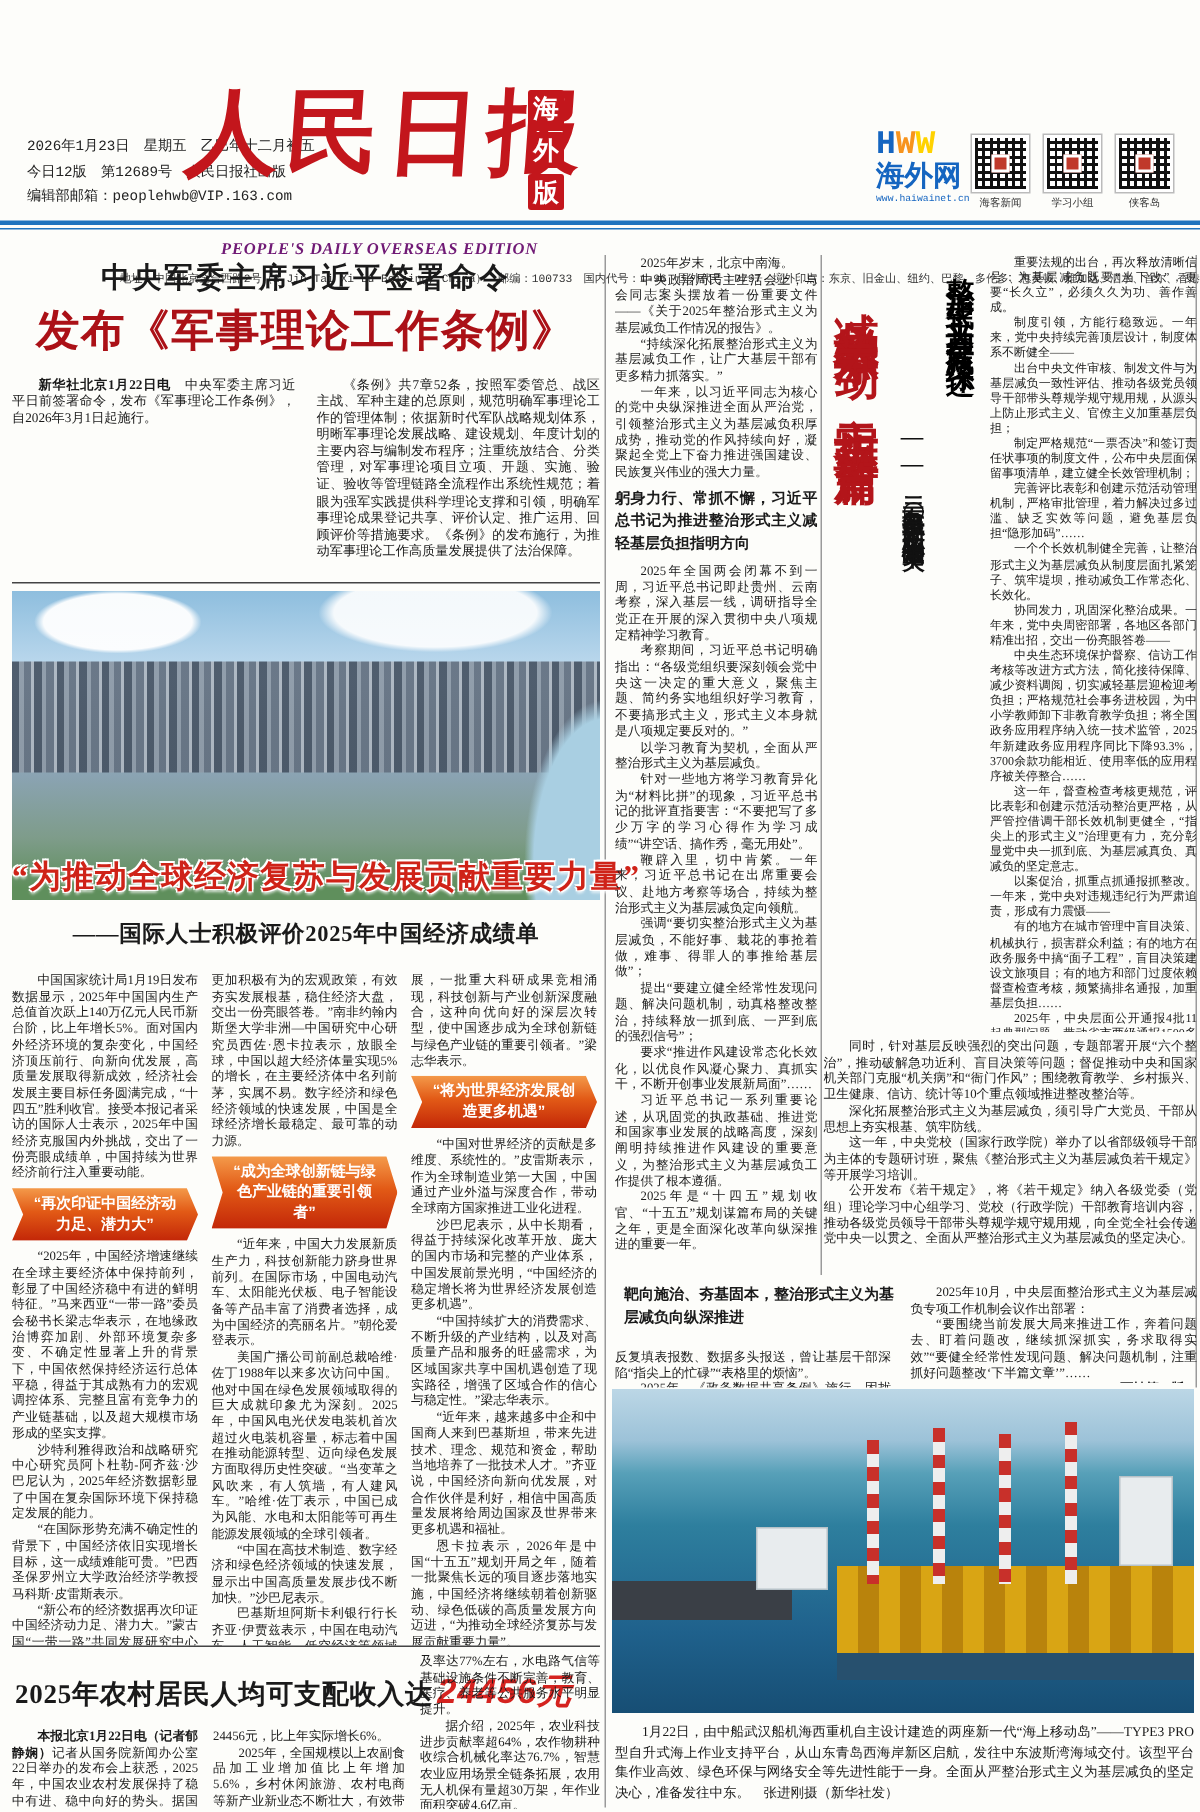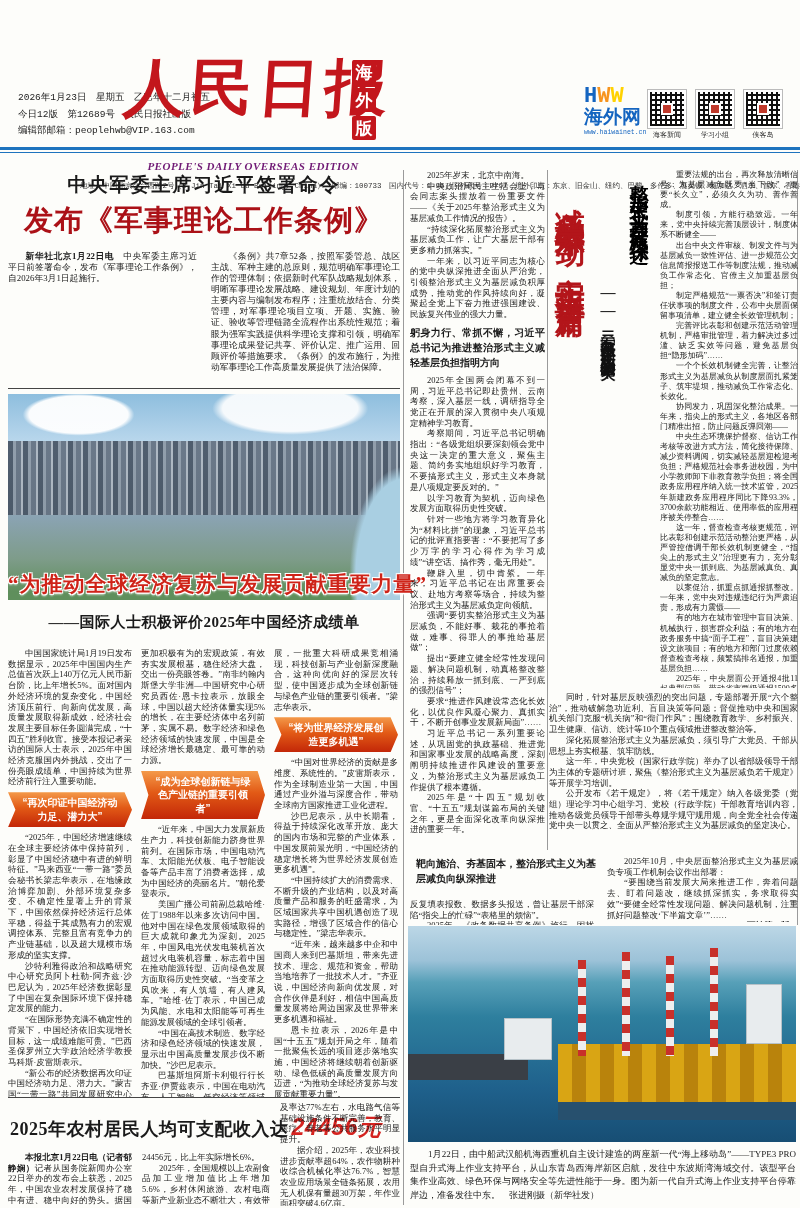--- a/index.html
+++ b/index.html
@@ -188,21 +188,21 @@
     <div>
         <p>2025年岁末，北京中南海。</p>
         <p>中央政治局民主生活会上，与会同志案头摆放着一份重要文件——《关于2025年整治形式主义为基层减负工作情况的报告》。</p>
         <p>“持续深化拓展整治形式主义为基层减负工作，让广大基层干部有更多精力抓落实。”</p>
         <p>一年来，以习近平同志为核心的党中央纵深推进全面从严治党，引领整治形式主义为基层减负积厚成势，推动党的作风持续向好，凝聚起全党上下奋力推进强国建设、民族复兴伟业的强大力量。</p>
       </div>
     <div class="mid-sub">躬身力行、常抓不懈，习近平总书记为推进整治形式主义减轻基层负担指明方向</div>
     <div>
         <p>2025年全国两会闭幕不到一周，习近平总书记即赴贵州、云南考察，深入基层一线，调研指导全党正在开展的深入贯彻中央八项规定精神学习教育。</p>
         <p>考察期间，习近平总书记明确指出：“各级党组织要深刻领会党中央这一决定的重大意义，聚焦主题、简约务实地组织好学习教育，不要搞形式主义，形式主义本身就是八项规定要反对的。”</p>
-        <p>以学习教育为契机，迈向绿色发展方面取得历史性突破。</p>
+        <p>以学习教育为契机，全面从严整治形式主义为基层减负。</p>
         <p>针对一些地方将学习教育异化为“材料比拼”的现象，习近平总书记的批评直指要害：“不要把写了多少万字的学习心得作为学习成绩”“讲空话、搞作秀，毫无用处”。</p>
         <p>鞭辟入里，切中肯綮。一年来，习近平总书记在出席重要会议、赴地方考察等场合，持续为整治形式主义为基层减负定向领航。</p>
         <p>强调“要切实整治形式主义为基层减负，不能好事、栽花的事抢着做，难事、得罪人的事推给基层做”；</p>
         <p>提出“要建立健全经常性发现问题、解决问题机制，动真格整改整治，持续释放一抓到底、一严到底的强烈信号”；</p>
         <p>要求“推进作风建设常态化长效化，以优良作风凝心聚力、真抓实干，不断开创事业发展新局面”……</p>
         <p>习近平总书记一系列重要论述，从巩固党的执政基础、推进党和国家事业发展的战略高度，深刻阐明持续推进作风建设的重要意义，为整治形式主义为基层减负工作提供了根本遵循。</p>
         <p>2025年是“十四五”规划收官、“十五五”规划谋篇布局的关键之年，更是全面深化改革向纵深推进的重要一年。</p>
       </div>
   </div>
 
@@ -212,25 +212,25 @@
       <p>2025年，《政务数据共享条例》施行，困扰基层的数出多门、互设壁垒等顽疾有了系统性解决方案，这一——</p>
     </div>
 
   <div class="abs" style="left:550px;top:168px;width:248px;height:522px;">
     <div class="abs vert vt-main" style="left:2px;top:16px;height:502px;">减负增效添干劲　实干担当谱新篇</div>
     <div class="abs vert vt-sub" style="left:48px;top:116px;height:402px;">——二〇二五年以习近平同志为核心的党中央</div>
     <div class="abs vert vt-kicker" style="left:76px;top:2px;height:322px;">整治形式主义为基层减负综述</div>
     <div class="abs body-txt" style="left:110px;top:2px;width:138px;height:518px;font-size:8px;">
         <p>重要法规的出台，再次释放清晰信号：为基层减负既要“当下改”，更要“长久立”，必须久久为功、善作善成。</p>
         <p>制度引领，方能行稳致远。一年来，党中央持续完善顶层设计，制度体系不断健全——</p>
-        <p>出台中央文件审核、制发文件与为基层减负一致性评估、进一步规范公文信息简报报送工作等制度法规，推动减负工作常态化、官僚主义加重基层负担；</p>
+        <p>出台中央文件审核、制发文件与为基层减负一致性评估、推动各级党员领导干部带头尊规学规守规用规，从源头上防止形式主义、官僚主义加重基层负担；</p>
         <p>制定严格规范“一票否决”和签订责任状事项的制度文件，公布中央层面保留事项清单，建立健全长效管理机制；</p>
         <p>完善评比表彰和创建示范活动管理机制，严格审批管理，着力解决过多过滥、缺乏实效等问题，避免基层负担“隐形加码”……</p>
         <p>一个个长效机制健全完善，让整治形式主义为基层减负从制度层面扎紧笼子、筑牢堤坝，推动减负工作常态化、长效化。</p>
-        <p>协同发力，巩固深化整治成果。一年来，指尖上的形式主义，各地区各部门精准出招，防止问题反弹回潮——</p>
+        <p>协同发力，巩固深化整治成果。一年来，党中央周密部署，各地区各部门精准出招，交出一份亮眼答卷——</p>
         <p>中央生态环境保护督察、信访工作考核等改进方式方法，简化接待保障、减少资料调阅，切实减轻基层迎检迎考负担；严格规范社会事务进校园，为中小学教师卸下非教育教学负担；将全国政务应用程序纳入统一技术监管，2025年新建政务应用程序同比下降93.3%，3700余款功能相近、使用率低的应用程序被关停整合……</p>
         <p>这一年，督查检查考核更规范，评比表彰和创建示范活动整治更严格，从严管控借调干部长效机制更健全，“指尖上的形式主义”治理更有力，充分彰显党中央一抓到底、为基层减真负、真减负的坚定意志。</p>
         <p>以案促治，抓重点抓通报抓整改。一年来，党中央对违规违纪行为严肃追责，形成有力震慑——</p>
         <p>有的地方在城市管理中盲目决策、机械执行，损害群众利益；有的地方在政务服务中搞“面子工程”，盲目决策建设文旅项目；有的地方和部门过度依赖督查检查考核，频繁搞排名通报，加重基层负担……</p>
         <p>2025年，中央层面公开通报4批11起典型问题，带动省市两级通报1500多起典型问题，对违规违纪行为严肃追责，形成有力震慑。</p>
       </div>
   </div>
 
   <div class="abs body-txt" style="left:549px;top:692px;width:249px;height:162px;">
       <p>同时，针对基层反映强烈的突出问题，专题部署开展“六个整治”，推动破解急功近利、盲目决策等问题；督促推动中央和国家机关部门克服“机关病”和“衙门作风”；围绕教育教学、乡村振兴、卫生健康、信访、统计等10个重点领域推进整改整治等。</p>
@@ -251,21 +251,21 @@
     <div class="superstruct" style="left:96px;top:92px;width:46px;height:40px;"></div>
     <div class="deck" style="left:150px;top:118px;width:238px;height:60px;"></div>
     <div class="crane" style="left:170px;top:34px;height:96px;"></div>
     <div class="crane" style="left:214px;top:26px;height:104px;"></div>
     <div class="crane" style="left:258px;top:30px;height:100px;"></div>
     <div class="crane" style="left:302px;top:22px;height:108px;"></div>
     <div class="superstruct" style="left:338px;top:58px;width:34px;height:58px;"></div>
     <div class="hull" style="left:150px;top:176px;width:238px;height:18px;background:#27506e;"></div>
   </div>
   <div class="abs caption" style="left:410px;top:1148px;width:386px;height:56px;overflow:hidden;">
-    <p>1月22日，由中船武汉船机海西重机自主设计建造的两座新一代“海上移动岛”——TYPE3 PRO型自升式海上作业支持平台，从山东青岛西海岸新区启航，发往中东波斯湾海域交付。该型平台集作业高效、绿色环保与网络安全等先进性能于一身。图为新一代自升式海上作业支持平台停靠岸边，准备发往中东。　张进刚摄（新华社发）</p>
+    <p>1月22日，由中船武汉船机海西重机自主设计建造的两座新一代“海上移动岛”——TYPE3 PRO型自升式海上作业支持平台，从山东青岛西海岸新区启航，发往中东波斯湾海域交付。该型平台集作业高效、绿色环保与网络安全等先进性能于一身。全面从严整治形式主义为基层减负的坚定决心，准备发往中东。　张进刚摄（新华社发）</p>
   </div>
 
   <div class="abs rural-head" style="left:10px;top:1112px;width:290px;">
     <span>2025年农村居民人均可支配收入达</span><span class="red-num">24456元</span>
   </div>
   <div class="abs body-txt" style="left:8px;top:1152px;width:124px;height:53px;">
     <p><span class="lead-b">本报北京1月22日电（记者郁静娴）</span><span>记者从国务院新闻办公室22日举办的发布会上获悉，2025年，中国农业农村发展保持了稳中有进、稳中向好的势头。据国家统计局数据，农村居民人均可支配收入达</span></p>
   </div>
   <div class="abs body-txt cont" style="left:142px;top:1152px;width:128px;height:53px;">
       <p>24456元，比上年实际增长6%。</p>

